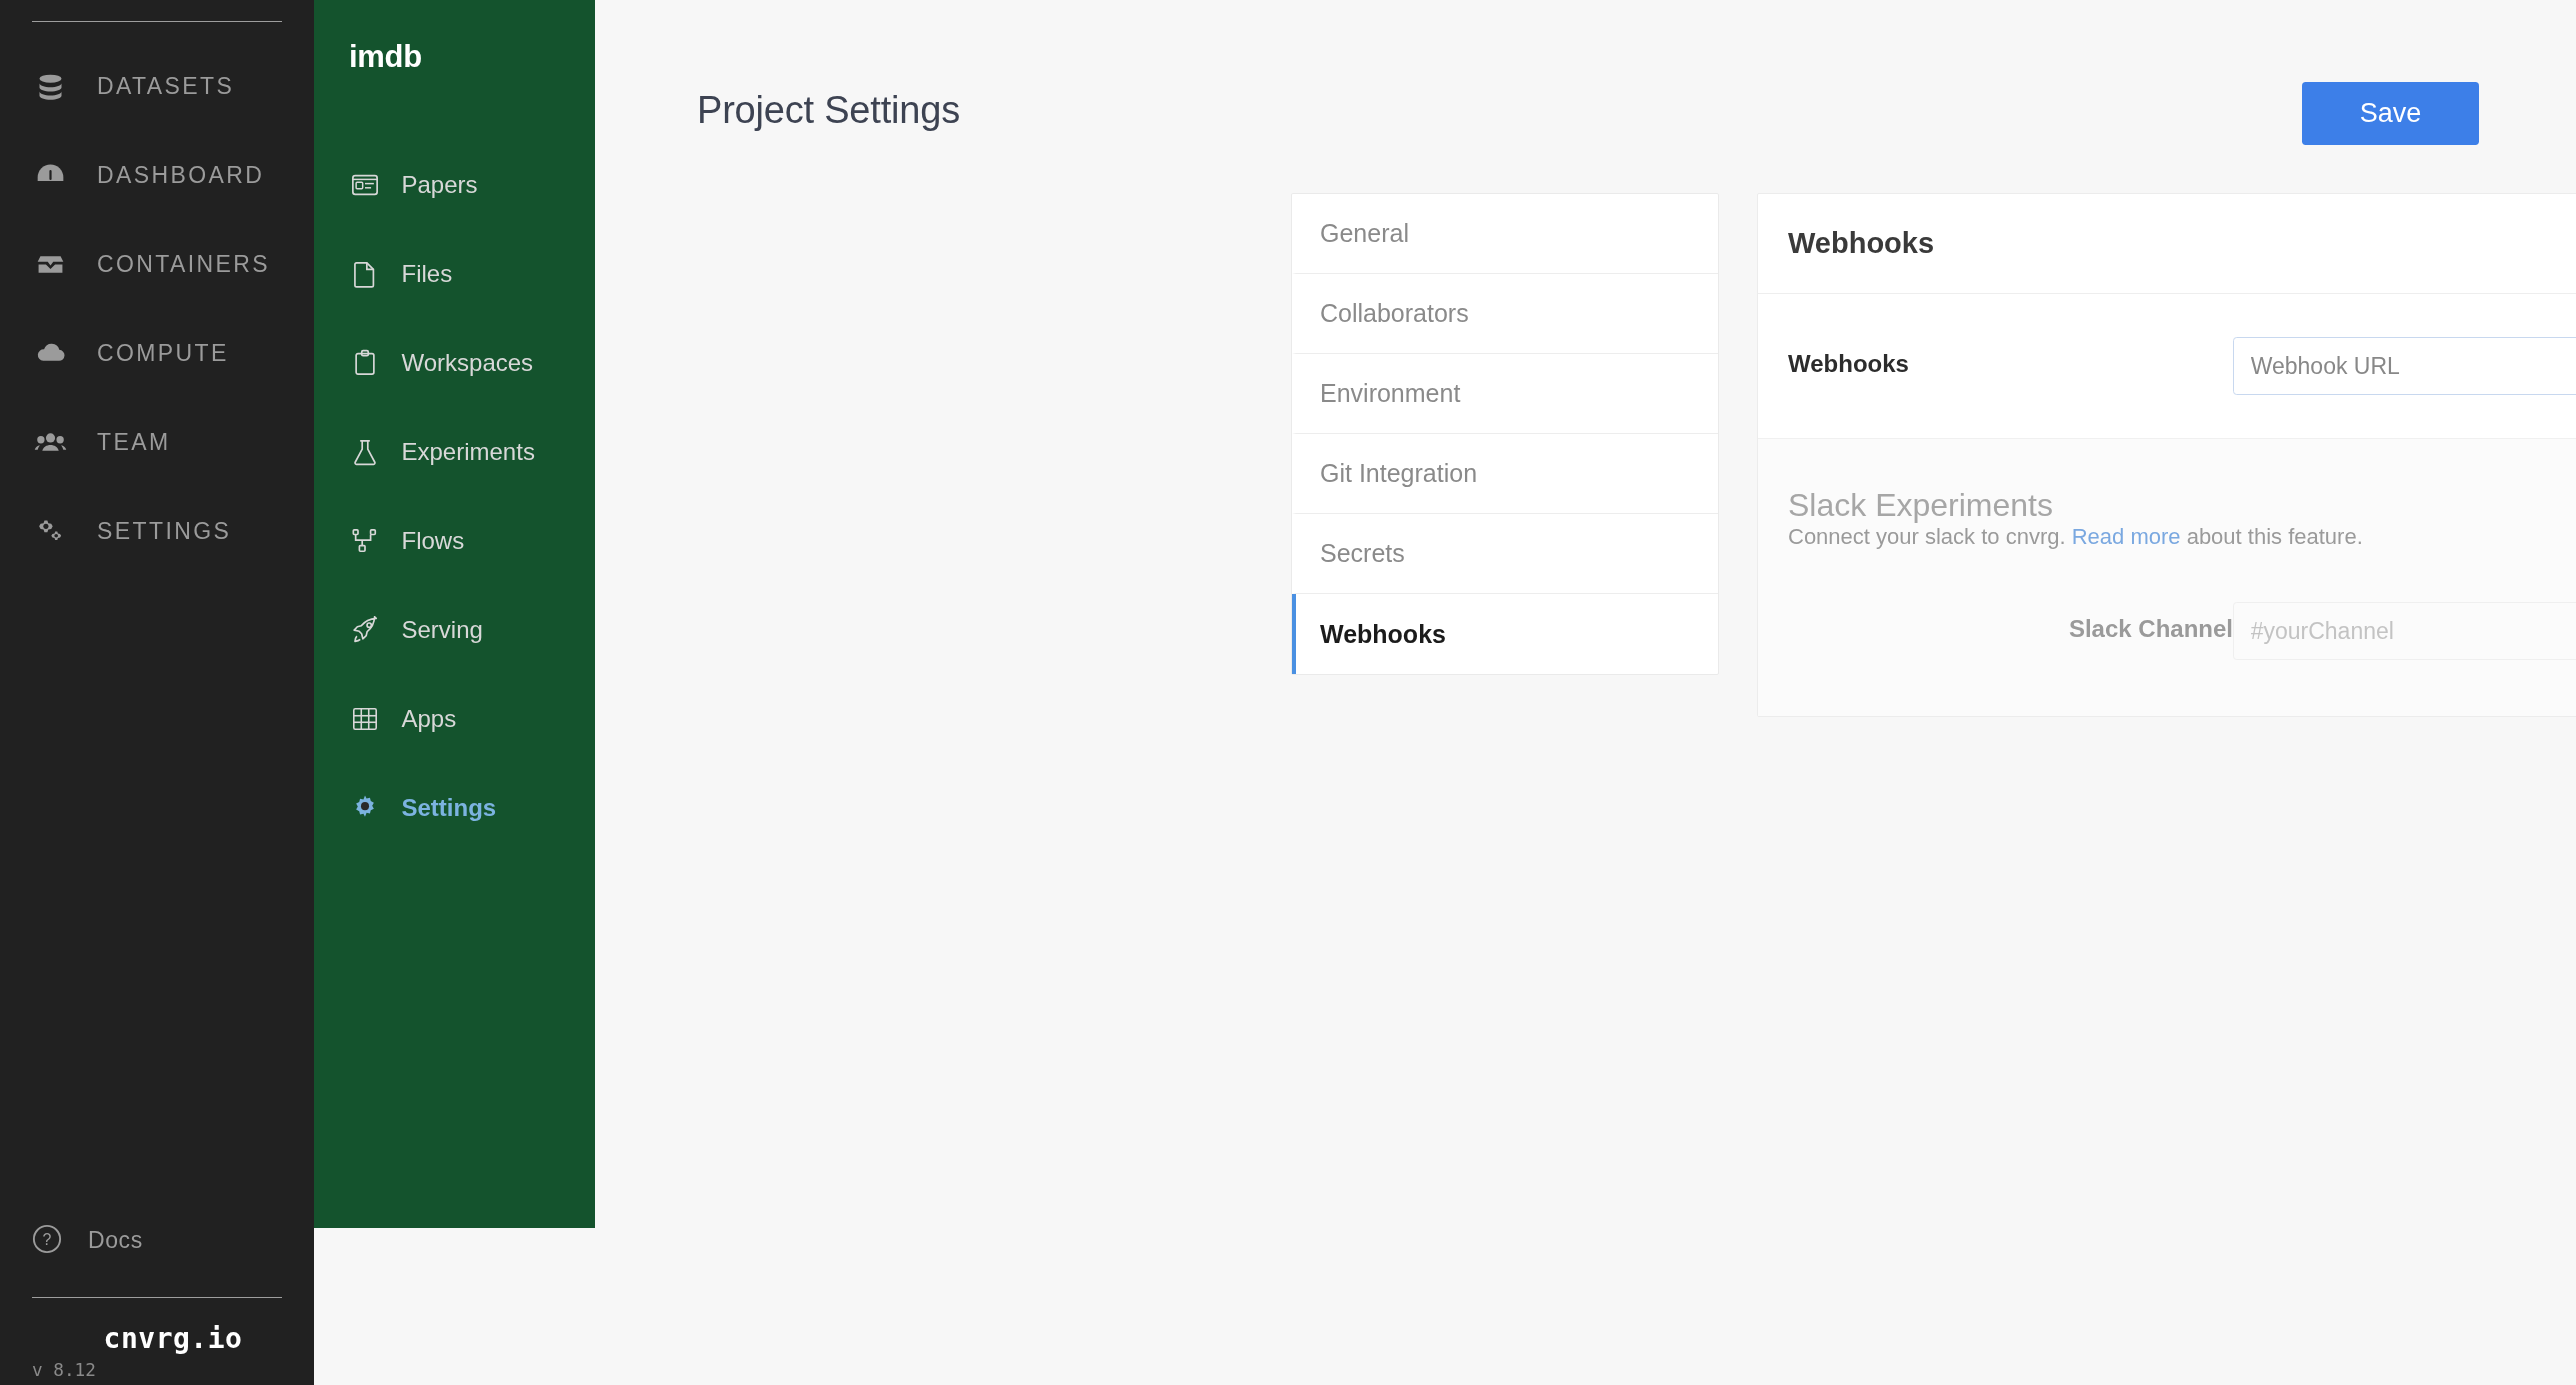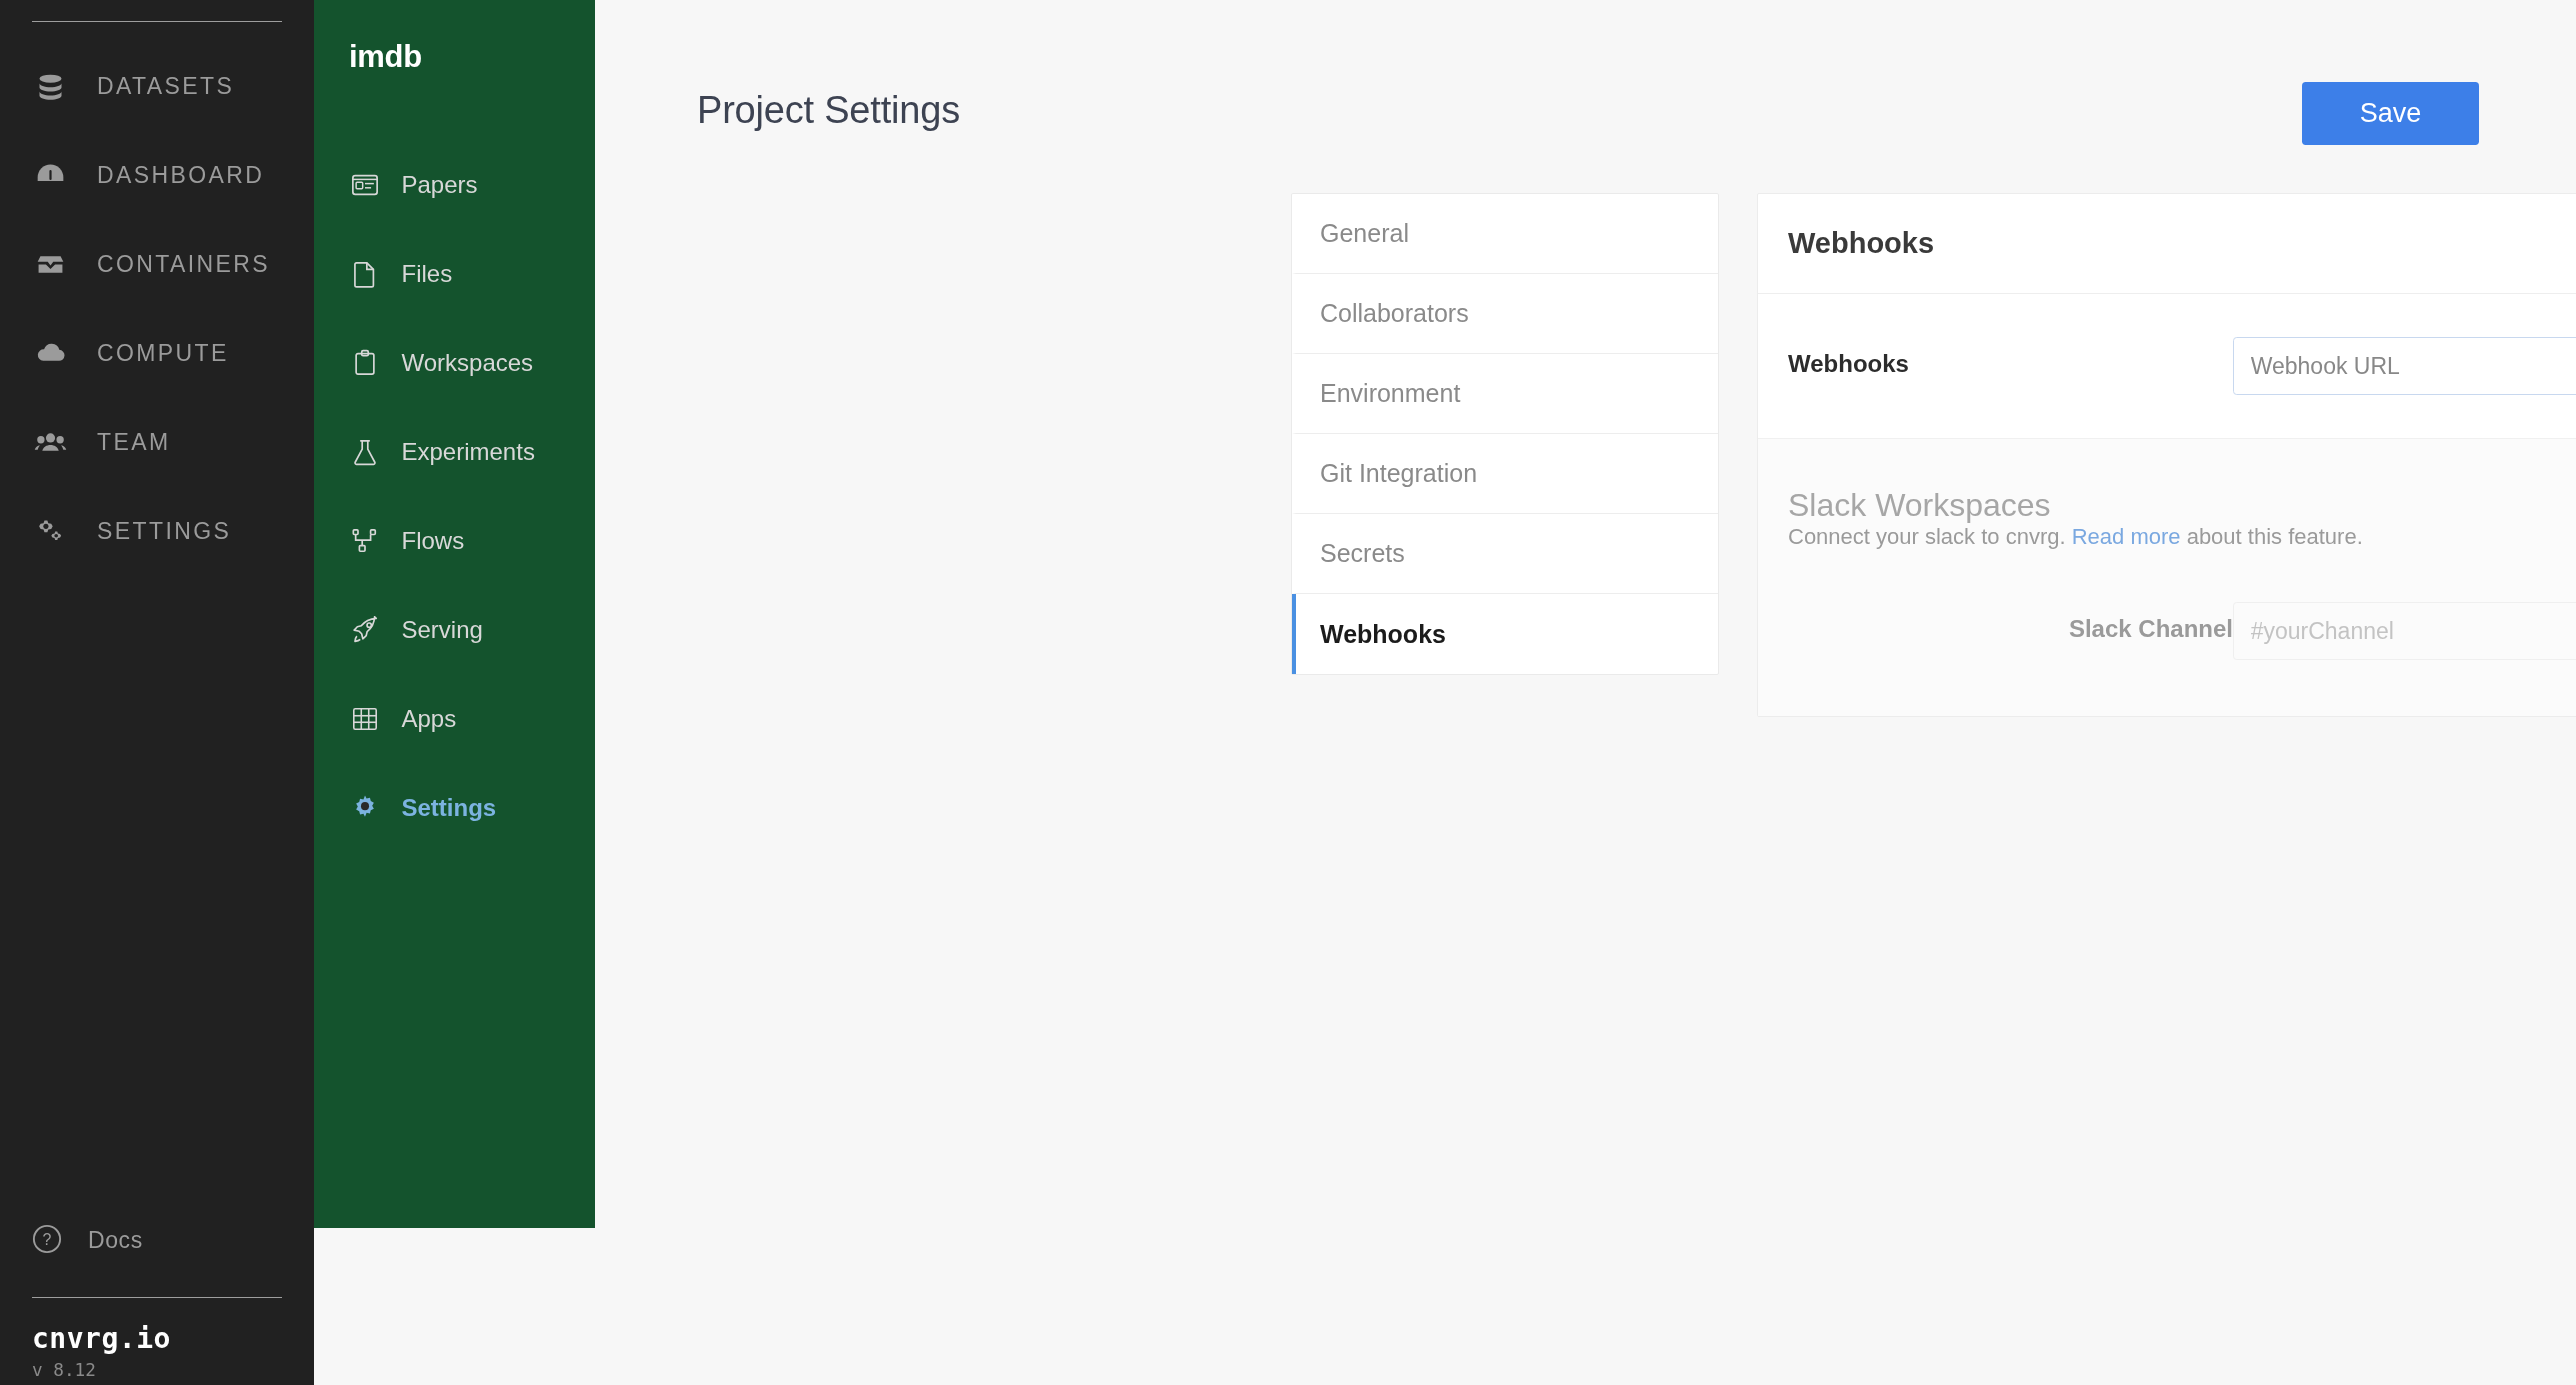--- a/index.html
+++ b/index.html
@@ -66,20 +66,21 @@
   .docs-row {
     display: flex; align-items: center; gap: 26px;
     padding: 0 32px; height: 56px; cursor: pointer;
   }
   .docs-row .docs-label { font-size: 23px; color: #9b9b9b; letter-spacing: 0.6px; }
   .bottom-divider { height: 0.9px; background: #9e9e9e; margin: 28px 32px 0 32px; }
   .site-url {
     color: #ffffff; font-size: 28px; font-weight: 700;
     font-family: "DejaVu Sans Mono", monospace; letter-spacing: 0.5px;
     padding: 24px 0 0 32px;
+    text-align: center;
   }
   .site-ver {
     color: #8a8a8a; font-size: 17.7px; font-family: "DejaVu Sans Mono", monospace;
     padding: 5.6px 0 0 32px;
   }
 
   
   .project-nav {
     width: 281px; height: 1228px; flex: 0 0 281px;
     background: #14532d; display: flex; flex-direction: column;
@@ -394,21 +395,21 @@
 
       <div class="panel-head">Webhooks</div>
 
       <div class="panel-row">
         <div class="row-label">Webhooks</div>
         <input class="txt-input" type="text" placeholder="Webhook URL" style="">
       </div>
 
       <div class="slack-block">
         <div>
-          <div class="slack-title">Slack Workspaces</div>
+          <div class="slack-title">Slack Experiments</div>
           <div class="slack-desc"><span>Connect your slack to cnvrg. </span><a>Read more</a><span> about this feature.</span></div>
         </div>
 
       </div>
 
       <div class="slack-row">
         <div class="row-label muted">Slack Channel</div>
         <input class="txt-input disabled" type="text" disabled="" placeholder="#yourChannel" style="">
       </div>
 

